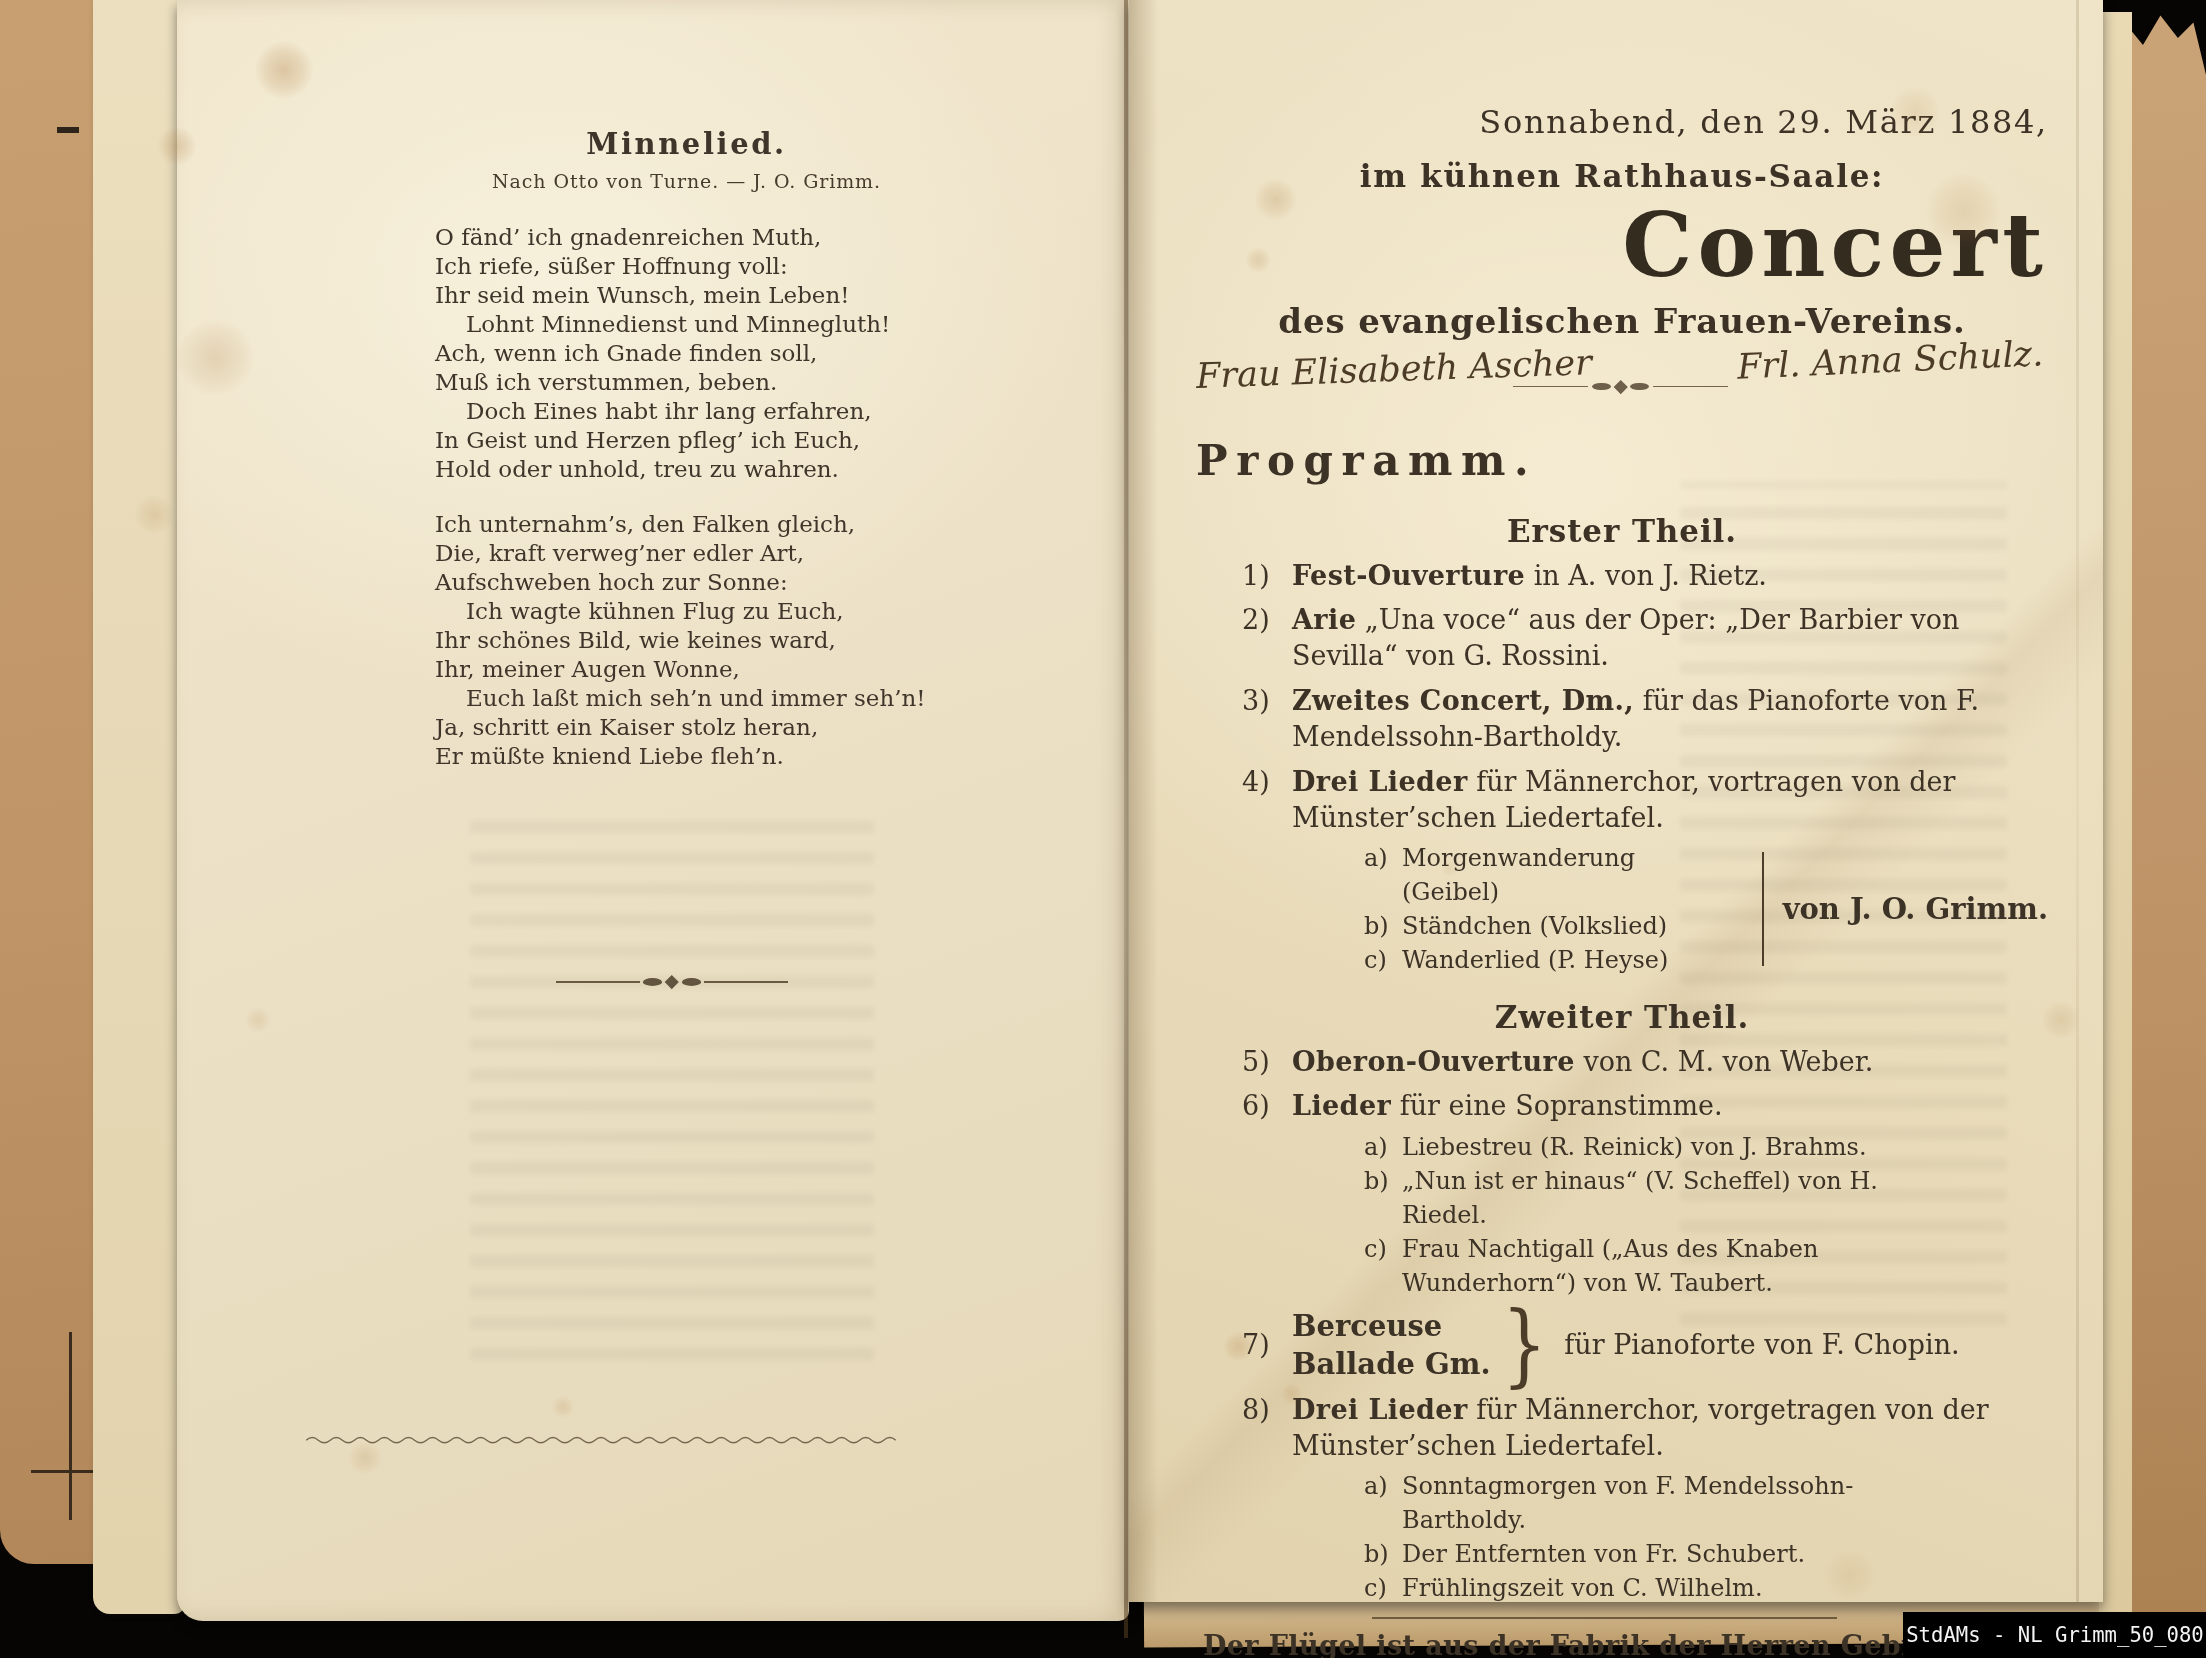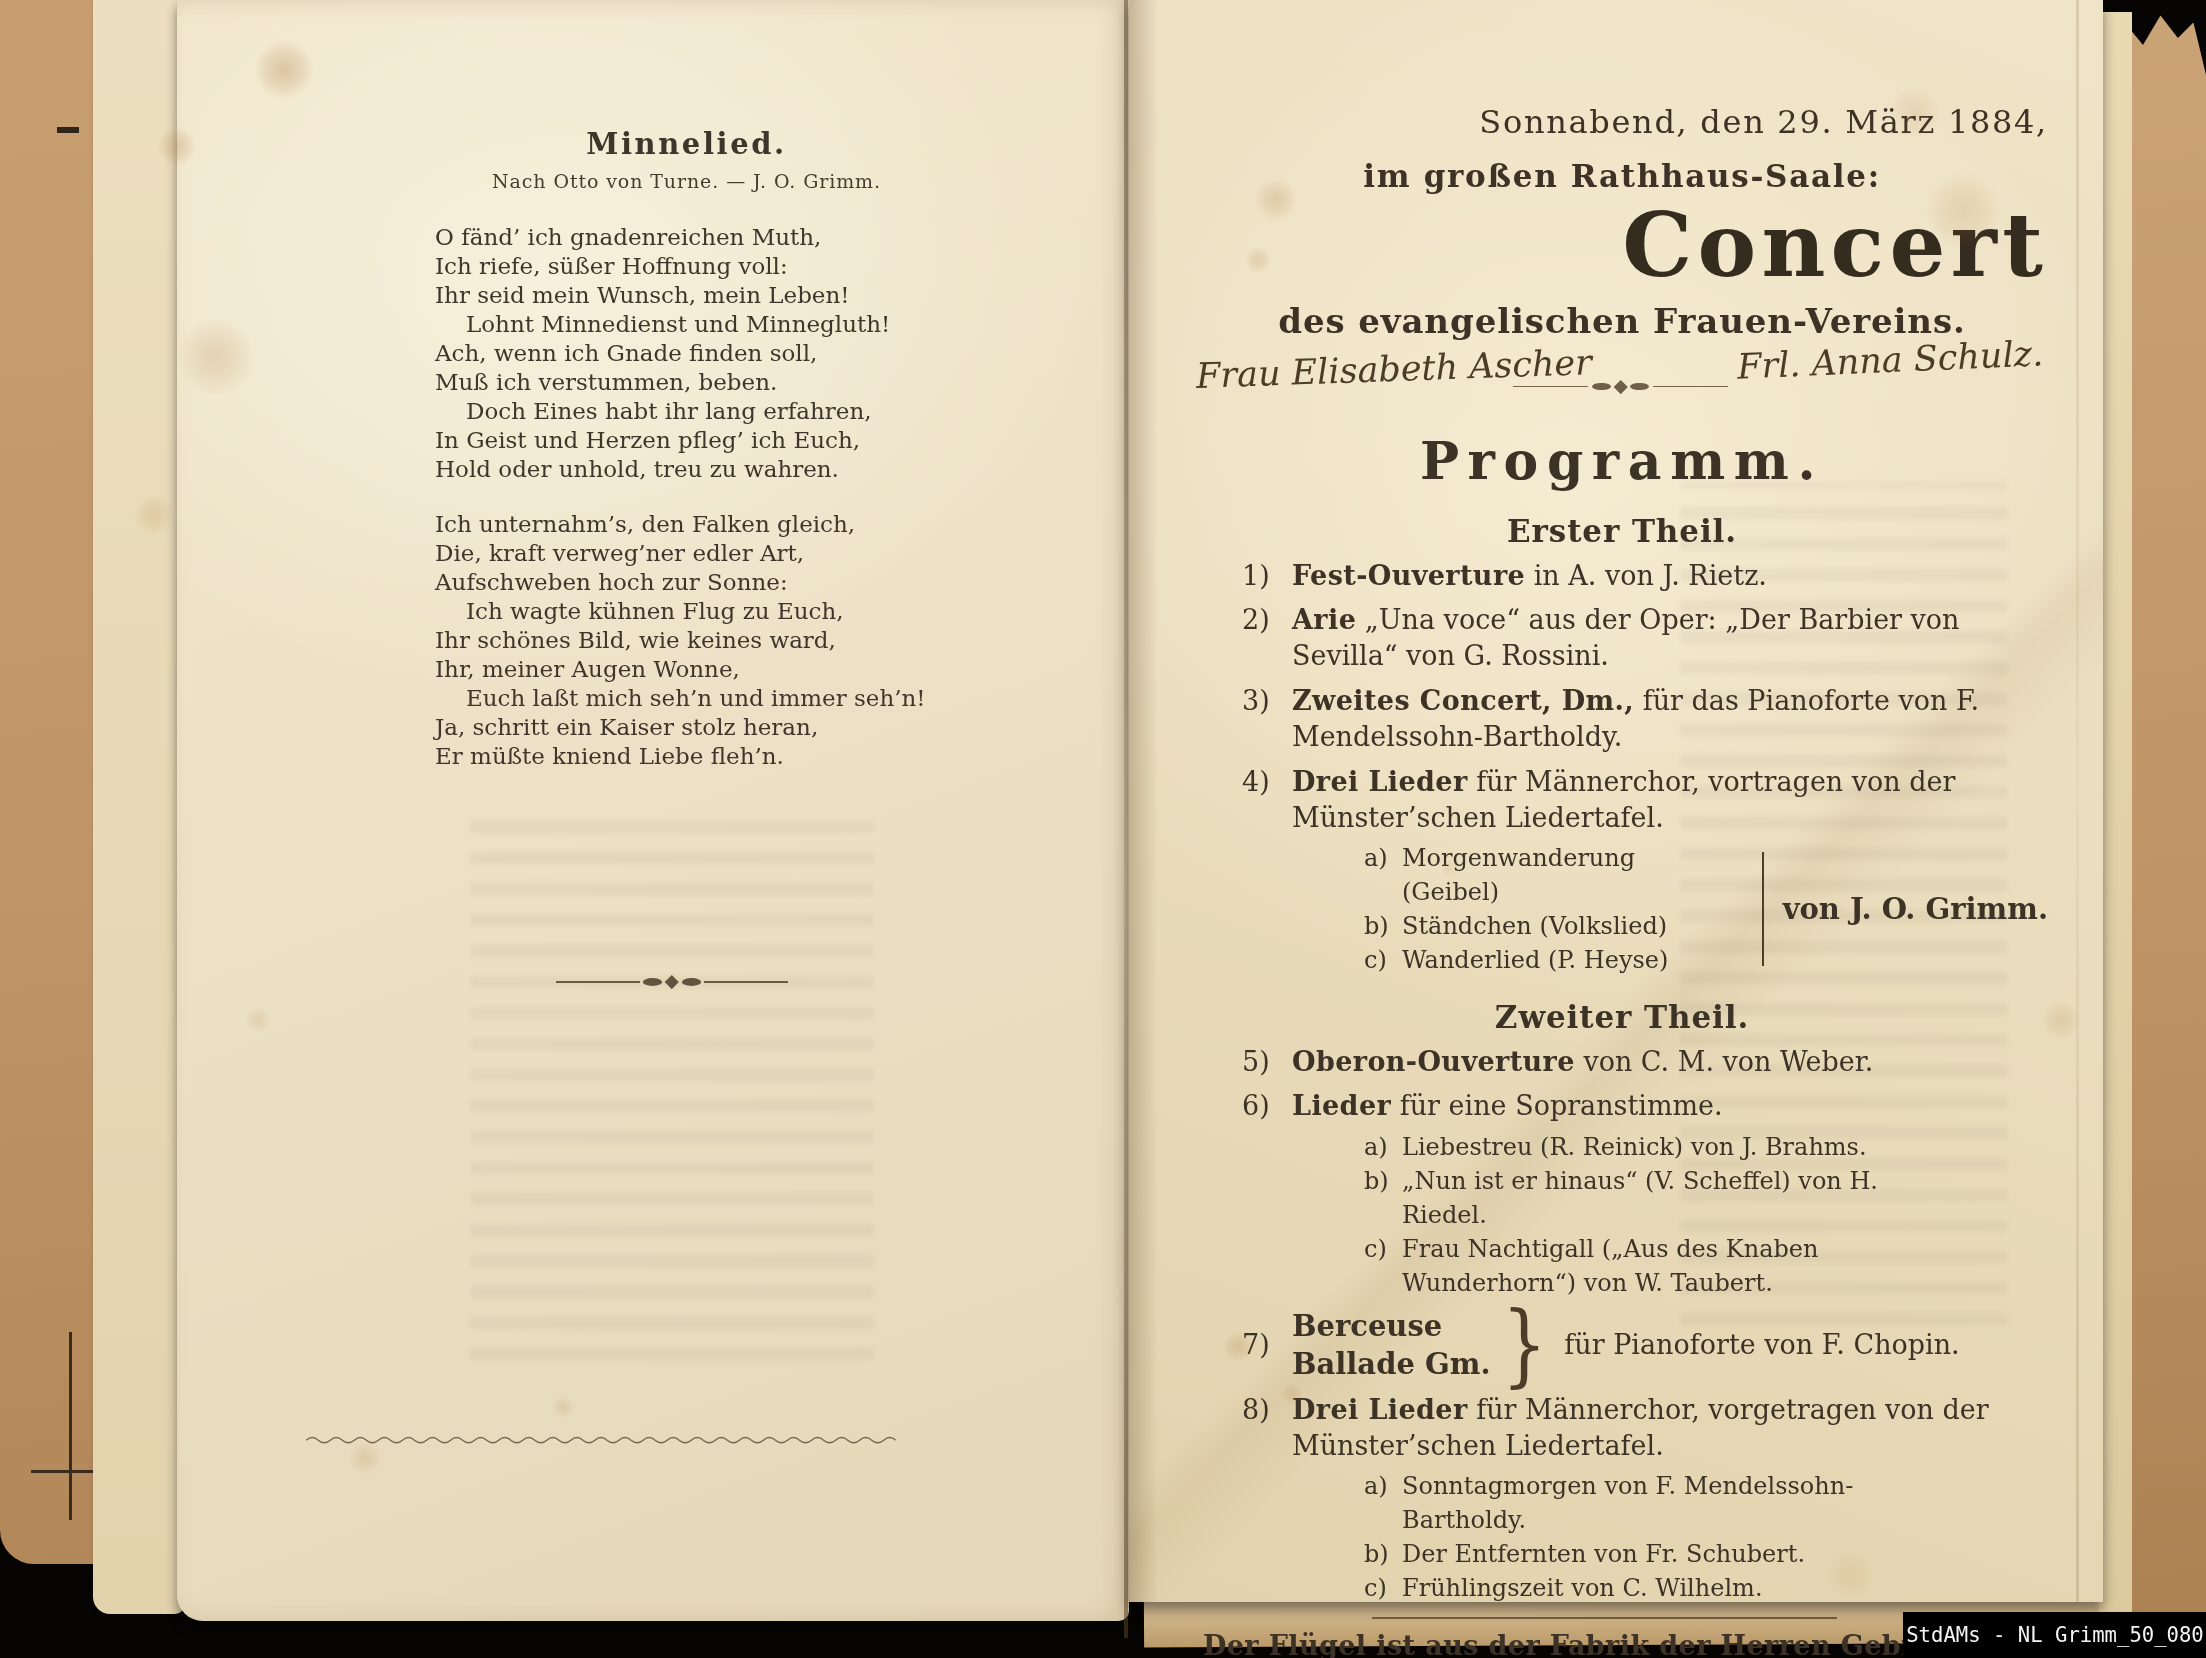--- a/index.html
+++ b/index.html
@@ -94,21 +94,21 @@
   .prog-col{position:absolute;left:67px;top:103px;width:852px;color:#3c3226;}
   .date-line{font-size:32px;line-height:38px;font-weight:normal;text-align:right;letter-spacing:1.7px;}
   .venue-line{font-size:31px;line-height:38px;font-weight:bold;text-align:center;margin-top:15.5px;letter-spacing:1.7px;}
   .concert-title{font-size:88px;line-height:91px;font-weight:bold;text-align:right;margin-top:5.2px;letter-spacing:5.2px;color:#352c20;}
   .concert-sub{font-size:34px;line-height:41px;font-weight:bold;text-align:center;margin-top:10.3px;letter-spacing:0.9px;}
   .handwriting-row{position:relative;height:71px;margin-top:1.7px;}
   .hw{font-style:italic;color:#4c3b26;position:absolute;white-space:nowrap;}
   .hw-left{left:0;top:5.2px;font-size:35px;transform:rotate(-2deg);}
   .hw-right{right:5.2px;top:-3.4px;font-size:35px;transform:rotate(-2.5deg);}
   .hw-ornament{position:absolute;left:317px;top:38px;width:215px;opacity:.8;}
-  .prog-heading{font-size:52px;line-height:52px;font-weight:bold;text-align:center;margin-top:20.6px;letter-spacing:8.6px;}
+  .prog-heading{font-size:42px;line-height:52px;font-weight:bold;margin-top:20.6px;letter-spacing:8.6px;}
   .part-heading{font-size:31px;line-height:36px;font-weight:bold;text-align:center;margin-top:26px;letter-spacing:0.9px;}
   .part-heading.second{margin-top:22.4px;}
 
   .item{display:flex;font-size:27px;line-height:36px;margin-top:8.6px;}
   .item .num{flex:0 0 50px;margin-left:46px;}
   .item .body{flex:1;max-width:744px;}
   .lead{font-weight:bold;margin-right:8.6px;letter-spacing:0.4px;}
 
   .subblock{display:flex;align-items:center;margin-left:168px;margin-top:5.2px;}
   .sublist{display:flex;flex-direction:column;}
@@ -196,21 +196,21 @@
     </div>
   </div>
 
   <div class="gutter"></div>
 
   <div class="page page-right">
     <div class="bleed" style="left:551px;top:482px;width:327px;height:843px;"></div>
     <div class="prog-col">
 
       <div class="date-line">Sonnabend, den 29. März 1884,</div>
-      <div class="venue-line">im großen Rathhaus-Saale:</div>
+      <div class="venue-line">im kühnen Rathhaus-Saale:</div>
       <div class="concert-title">Concert</div>
       <div class="concert-sub">des evangelischen Frauen-Vereins.</div>
 
       <div class="handwriting-row">
         <div class="ornament hw-ornament">
           <i class="orn-line"></i>
             <i class="orn-lens"></i>
             <i class="orn-diamond"></i>
             <i class="orn-lens"></i>
             <i class="orn-line"></i>

